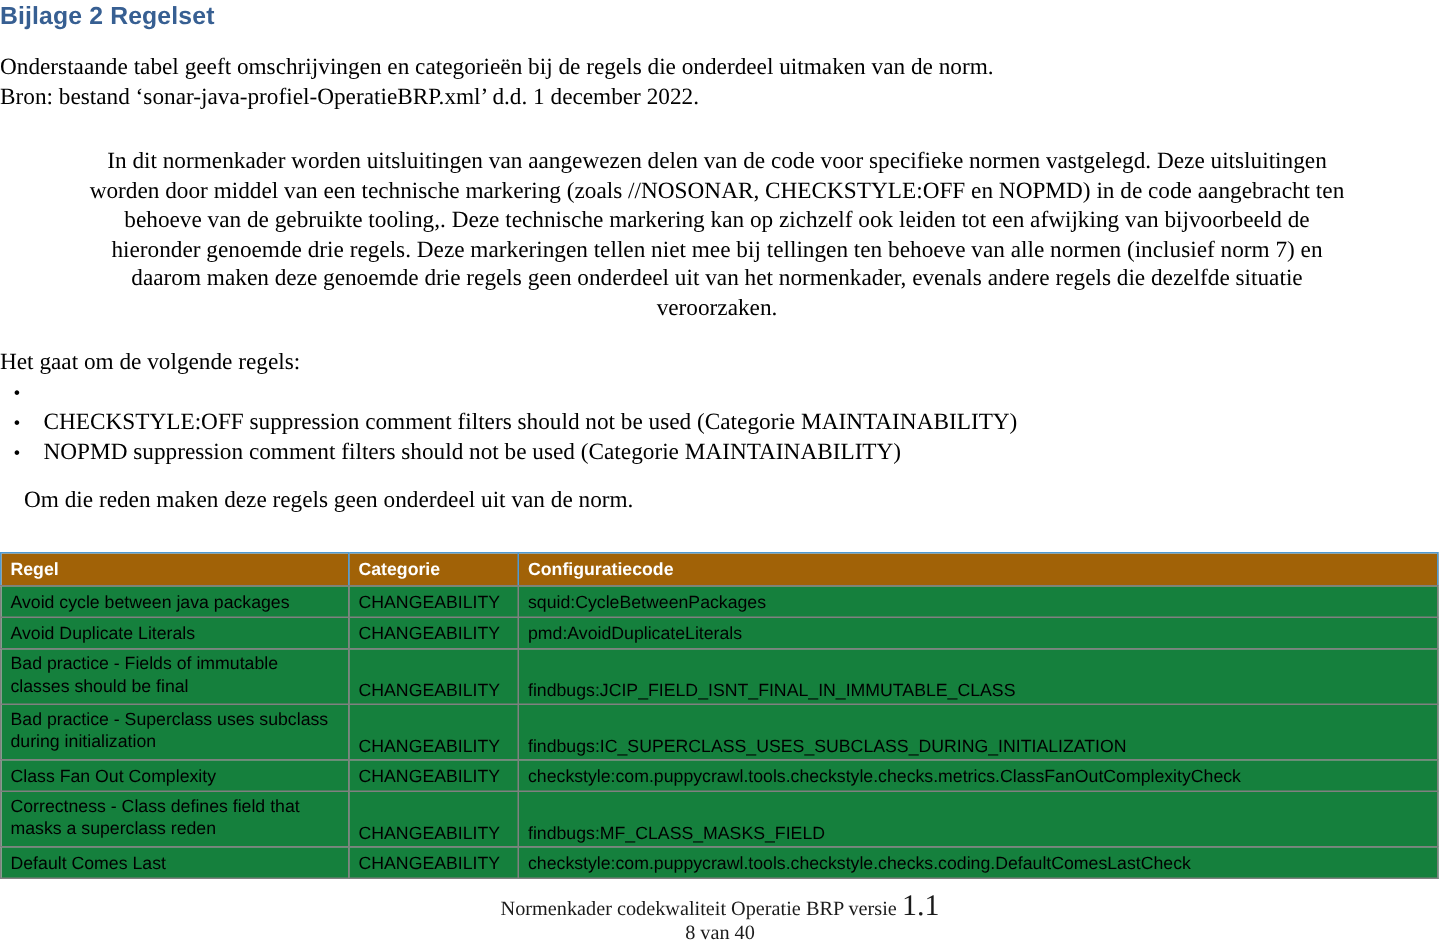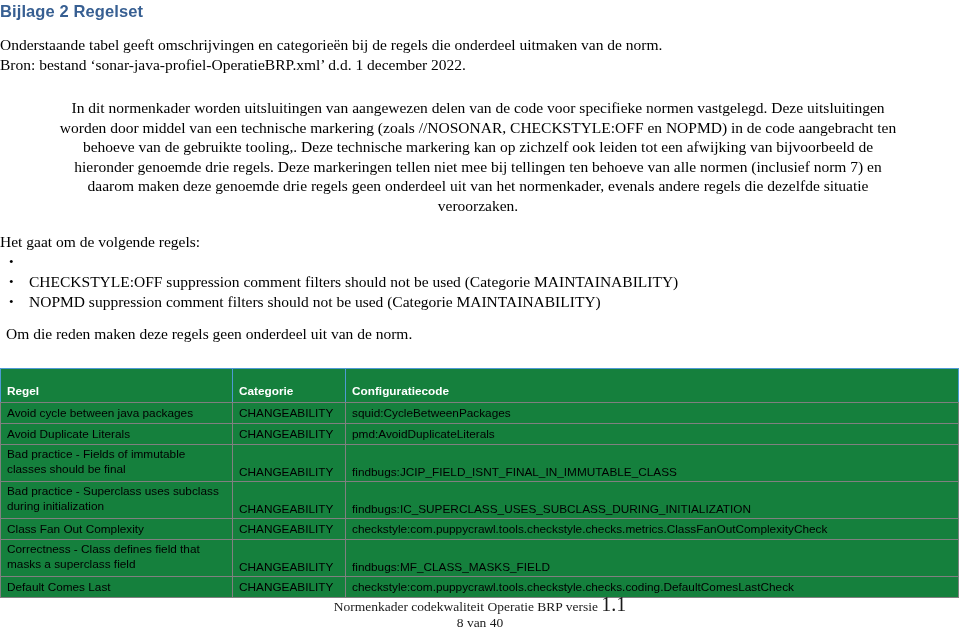--- a/index.html
+++ b/index.html
@@ -88,21 +88,21 @@
     line-height: 20px;
   }
   .bullet-text {
     position: absolute;
     left: 29px;
     top: 0px;
     line-height: 20px;
   }
   .closing {
     position: absolute;
-    left: 6px;
+    left: 16px;
     top: 324px;
     font-size: 15.5px;
     line-height: 20px;
     white-space: nowrap;
   }
 
   
   .rules-table {
     position: absolute;
     left: 0px;
@@ -111,25 +111,25 @@
     border-collapse: collapse;
     table-layout: fixed;
     font-family: "Liberation Sans", sans-serif;
     font-size: 11.8px;
   }
   .rules-table col.c-regel  { width: 232px; }
   .rules-table col.c-cat    { width: 113px; }
   .rules-table col.c-code   { width: 613px; }
 
   .rules-table thead th {
-    background: #15803d;
+    background: #a16207;
     color: #ffffff;
     font-weight: bold;
     text-align: left;
-    padding: 15px 0 4px 6px;
+    padding: 3px 0 4px 6px;
     border: 1px solid #4E9AD4;
     border-bottom: 1px solid #7F7F7F;
     font-size: 11.8px;
     height: 14px;
     vertical-align: middle;
   }
   .rules-table tbody td {
     border: 1px solid #808080;
     padding: 2px 0 2px 6px;
     vertical-align: bottom;
@@ -247,21 +247,21 @@
         <td class="regel">
           <span class="cell-lines"><span>Class Fan Out Complexity</span></span>
         </td>
         <td>CHANGEABILITY</td>
         <td>checkstyle:com.puppycrawl.tools.checkstyle.checks.metrics.ClassFanOutComplexityCheck</td>
       </tr>
       <tr class="double">
         <td class="regel">
           <span class="cell-lines">
             <span>Correctness - Class defines field that</span>
-            <span>masks a superclass field</span>
+            <span>masks a superclass reden</span>
           </span>
         </td>
         <td>CHANGEABILITY</td>
         <td>findbugs:MF_CLASS_MASKS_FIELD</td>
       </tr>
       <tr class="single">
         <td class="regel">
           <span class="cell-lines"><span>Default Comes Last</span></span>
         </td>
         <td>CHANGEABILITY</td>

